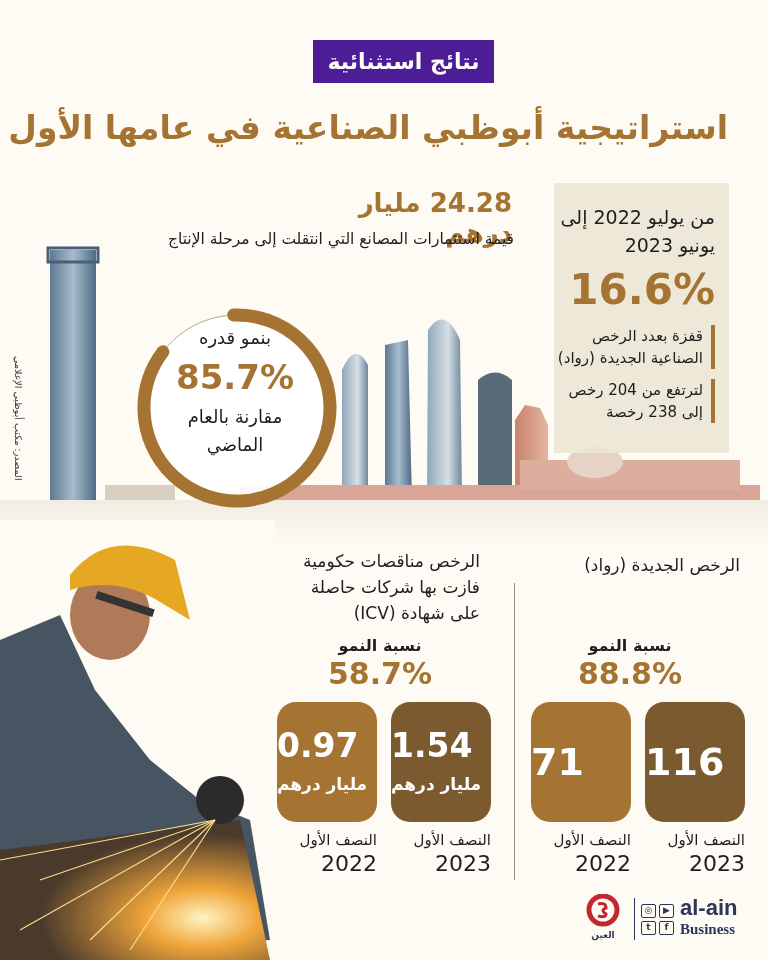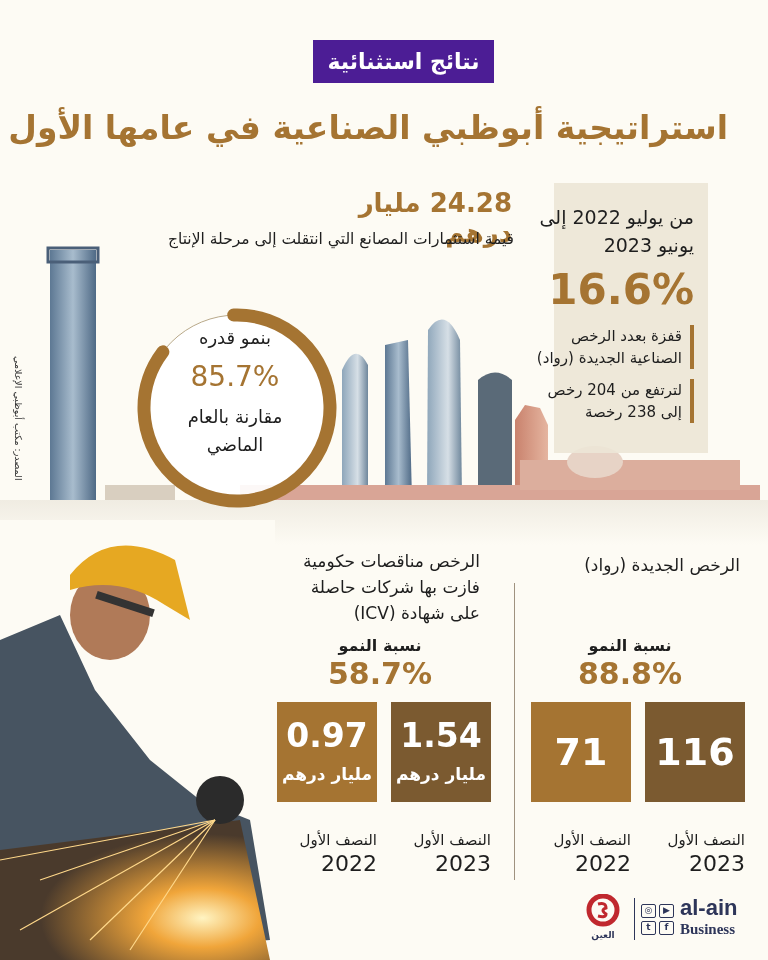--- a/index.html
+++ b/index.html
@@ -27,21 +27,21 @@
 
   
   .skyline { position: absolute; left: 0; top: 240px; width: 768px; height: 290px; }
   .sky-fade {
     position: absolute; left: 0; top: 500px; width: 768px; height: 45px;
     background: linear-gradient(#f0ece2, #fdfbf4);
   }
 
   
   .stats-panel {
-    position: absolute; left: 554px; top: 183px; width: 154px; height: 270px;
+    position: absolute; left: 554px; top: 183px; width: 175px; height: 270px;
     background: rgba(236,230,214,0.9);
   }
   .panel-period {
     position: absolute; right: 14px; top: 20px; width: 165px;
     font-size: 19px; line-height: 28px; text-align: right; color: #1e1e1e;
   }
   .panel-percent {
     position: absolute; right: 14px; top: 82px;
     font-size: 42px; font-weight: bold; color: #a57432; direction: ltr;
   }
@@ -62,21 +62,21 @@
     position: absolute; left: 130px; top: 230px; width: 384px;
     font-size: 15.5px; text-align: right; color: #1e1e1e; white-space: nowrap;
   }
 
   
   .ring { position: absolute; left: 135px; top: 290px; width: 205px; height: 225px; }
   .ring-text {
     position: absolute; left: 155px; top: 325px; width: 160px; text-align: center;
   }
   .ring-top { font-size: 18px; line-height: 26px; }
-  .ring-value { font-size: 28px; font-weight: normal; color: #a57432; direction: ltr; line-height: 52px; }
+  .ring-value { font-size: 34px; font-weight: bold; color: #a57432; direction: ltr; line-height: 52px; }
   .ring-bottom { font-size: 18px; line-height: 28px; }
 
   
   .source {
     position: absolute; left: 6px; top: 338px; width: 18px; height: 160px;
     writing-mode: vertical-rl; font-size: 9.5px; color: #333; text-align: center;
   }
 
   
   .worker { position: absolute; left: 0; top: 520px; width: 275px; height: 440px; }
@@ -95,22 +95,22 @@
   .growth-value {
     position: absolute; font-size: 30px; font-weight: bold; color: #a57432;
     text-align: center; direction: ltr;
   }
   .sec-tenders .growth-label { left: 310px; top: 636px; width: 140px; }
   .sec-tenders .growth-value { left: 310px; top: 656px; width: 140px; }
   .sec-licenses .growth-label { left: 560px; top: 636px; width: 140px; }
   .sec-licenses .growth-value { left: 560px; top: 656px; width: 140px; }
 
   .box {
-    position: absolute; width: 100px; height: 100px; color: #fff;
-    display: flex; flex-direction: column; align-items: center; justify-content: center;
+    position: absolute; width: 100px; height: 120px; color: #fff;
+    display: flex; flex-direction: column; align-items: flex-end; justify-content: center; border-radius: 19px;
   }
   .box.dark { background: #7b5a30; }
   .box.light { background: #a57432; }
   .box .num { font-size: 33px; font-weight: bold; direction: ltr; line-height: 40px; }
   .box .unit { font-size: 17px; font-weight: bold; line-height: 28px; margin-top: 4px; }
   .box.big .num { font-size: 38px; }
 
   .period-label {
     position: absolute; width: 100px; text-align: right; line-height: 24px;
   }

